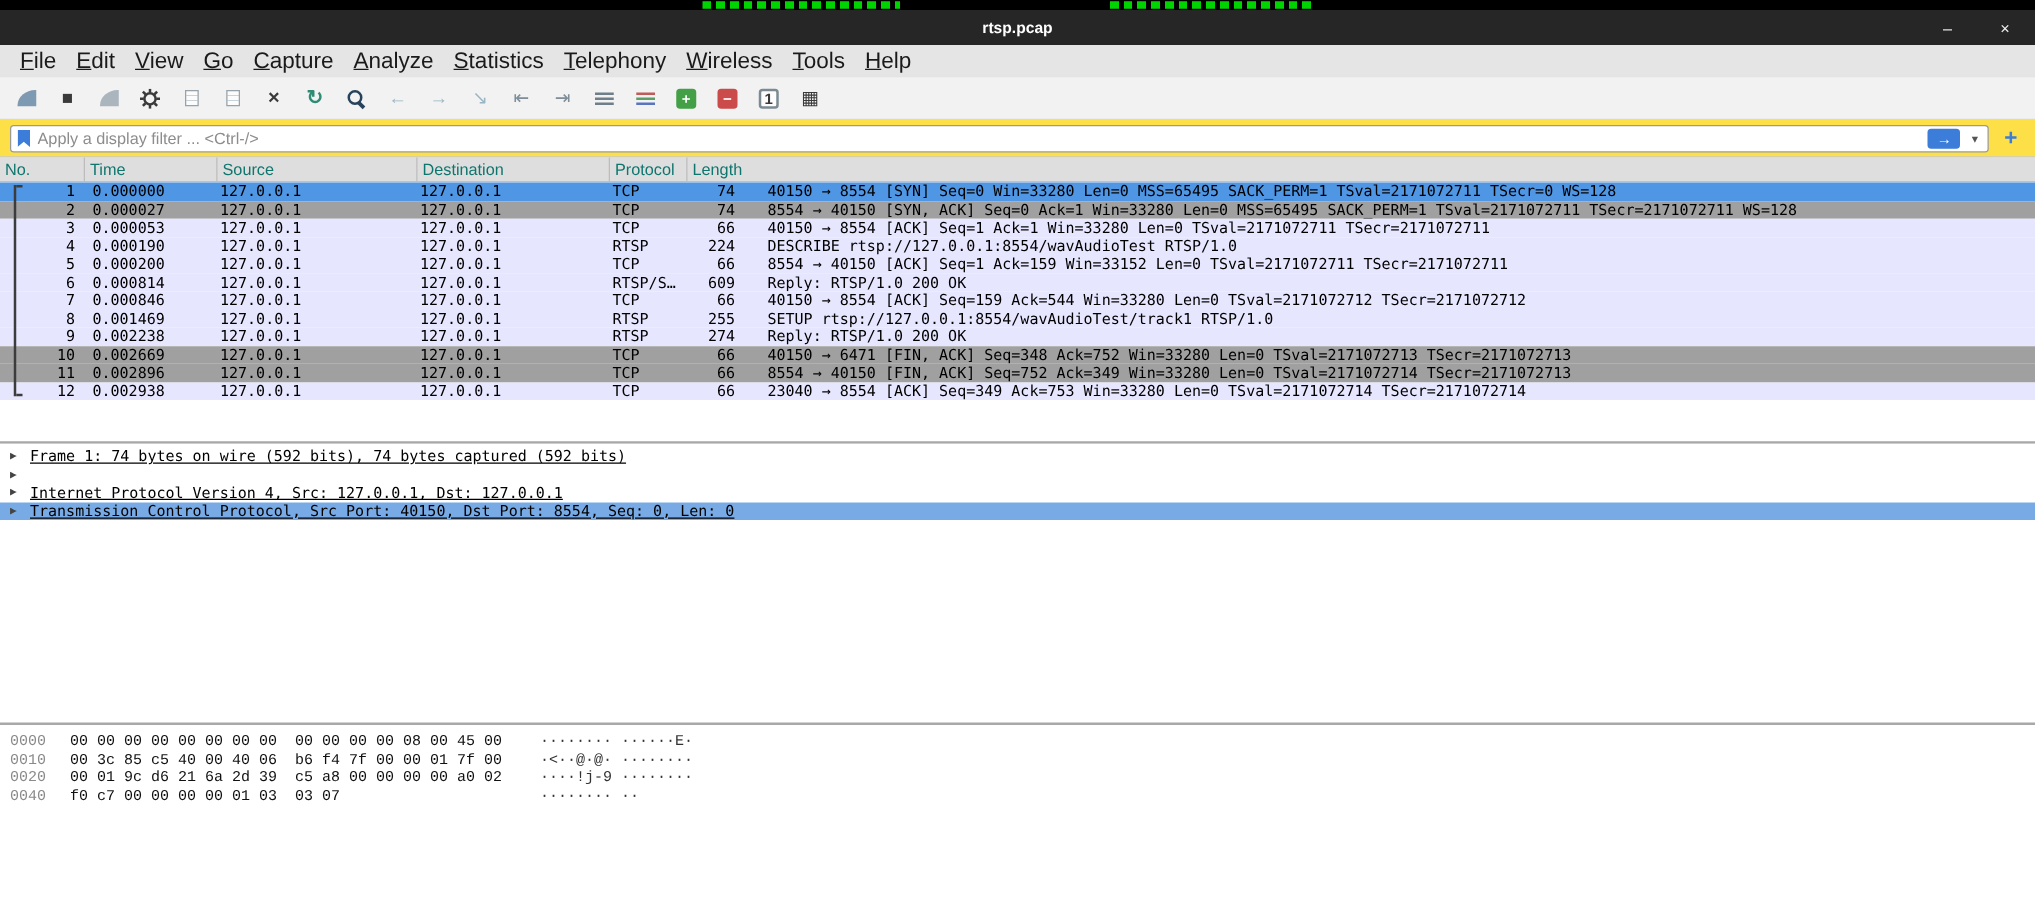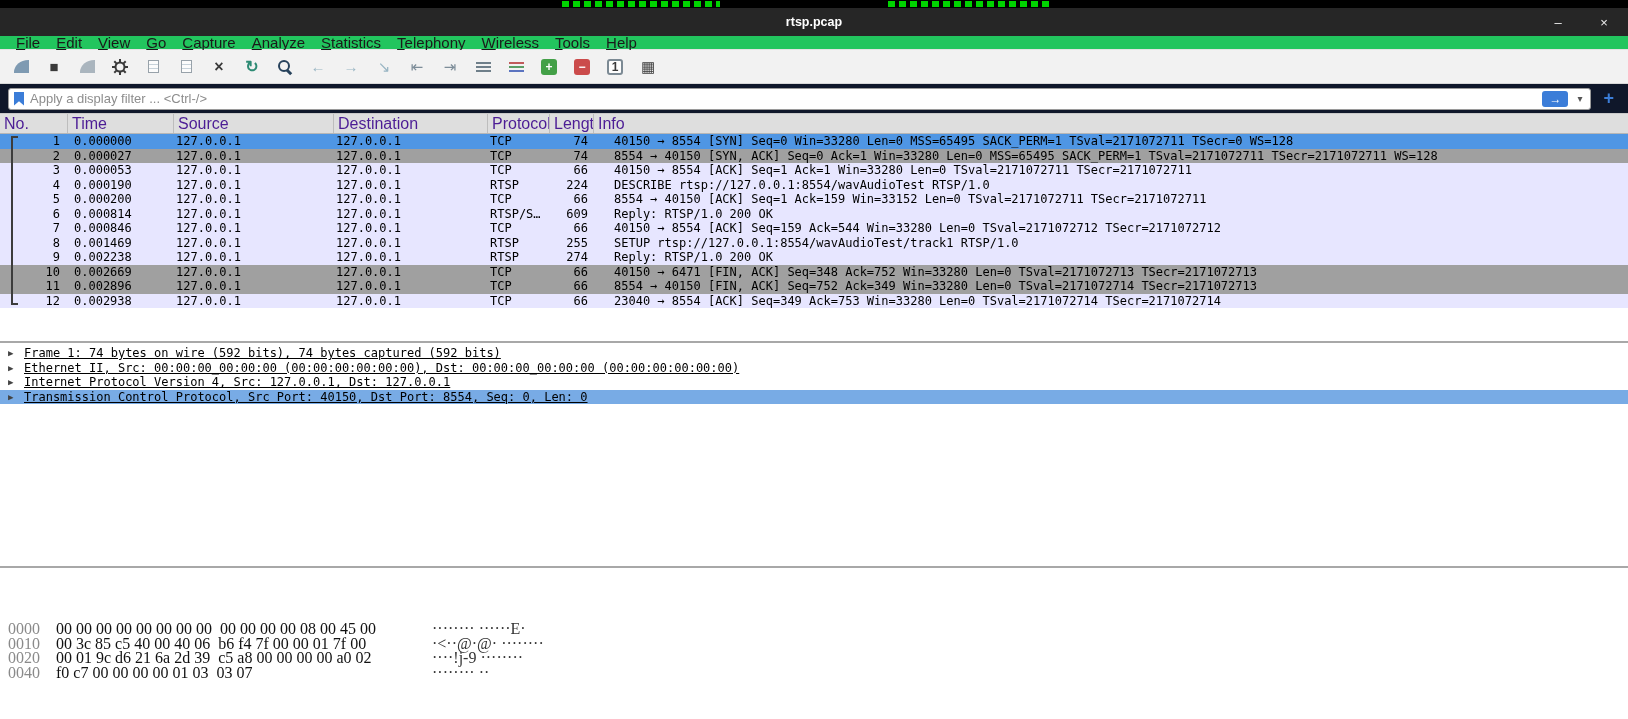--- a/index.html
+++ b/index.html
@@ -16,22 +16,22 @@
 
   
   .titlebar { height:28px; background:var(--titlebar-bg,#262626); color:#fff;
               position:relative; display:flex; align-items:center; flex:none; }
   .titlebar .title { position:absolute; left:0; right:0; text-align:center;
                      font-size:12.5px; font-weight:bold; }
   .win-btns { position:absolute; right:16px; display:flex; gap:30px; }
   .win-btn { width:16px; text-align:center; font-size:13px; color:#eee; cursor:default; }
 
   
-  .menubar { height:14px; background:#22c55e; display:flex; align-items:center;
-             padding-left:8px; font-size:15px; color:#1a1a1a; flex:none;
+  .menubar { height:26px; background:#e5e5e5; display:flex; align-items:center;
+             padding-left:8px; font-size:18px; color:#1a1a1a; flex:none;
              border-bottom:1px solid #e3e3e3; }
   .menu-item { padding:3px 8px; white-space:nowrap; }
   .menu-item u { text-decoration:underline; }
 
   
   .toolbar { height:34px; background:#f2f2f2; display:flex; align-items:center;
              padding-left:8px; gap:7px; flex:none; border-bottom:1px solid #d8d8d8; }
   .tbtn { width:26px; height:26px; display:flex; align-items:center; justify-content:center;
           font-size:15px; flex:none; }
   .glyph-icon { color:#555; line-height:1; }
@@ -54,40 +54,40 @@
   .bars-icon.bars-color i:nth-child(1) { background:#c05b5b; }
   .bars-icon.bars-color i:nth-child(2) { background:#5b9e66; }
   .bars-icon.bars-color i:nth-child(3) { background:#5b74c0; }
   .box-icon { width:16px; height:16px; border-radius:3px; display:flex; align-items:center;
               justify-content:center; font-size:12px; font-weight:bold; line-height:1; }
   .box-icon.green-box { background:var(--zoom-green,#43a047); color:#fff; }
   .box-icon.red-box { background:var(--zoom-red,#cb4b4b); color:#fff; }
   .box-icon.plain-box { border:2px solid #7c8a94; background:#fdfdfd; color:#3a3a3a; }
 
   
-  .filterbar { height:30px; background:#0f172a; display:flex; align-items:center;
+  .filterbar { height:30px; background:#fde047; display:flex; align-items:center;
                padding:0 8px; gap:6px; flex:none; border-bottom:1px solid #c9c9c9; }
   .filter-input-wrap { flex:1; height:22px; background:#fff; border:1px solid #9a9a9a;
                        border-radius:3px; display:flex; align-items:center; padding:0 5px; gap:6px; }
   .bookmark-icon { width:10px; height:14px; background:var(--accent-blue,#3b7dd8); flex:none;
                    clip-path:polygon(0 0,100% 0,100% 100%,50% 70%,0 100%); }
   .filter-input { flex:1; border:none; outline:none; background:transparent;
                   font-size:13px; color:#333; }
   .filter-input::placeholder { color:#8d8d8d; }
   .apply-btn { width:26px; height:16px; background:var(--accent-blue,#3b7dd8); border-radius:3px;
                color:#fff; display:flex; align-items:center; justify-content:center;
                font-size:12px; flex:none; }
   .filter-dd { color:#555; font-size:10px; padding:0 3px; flex:none; }
   .filter-add { color:var(--accent-blue,#3b7dd8); font-weight:bold; font-size:18px;
                 padding:0 6px; flex:none; }
 
   
   .pkt-header { height:20px; background:#dedede; border-bottom:1px solid #b6b6b6; flex:none;
                 display:grid; grid-template-columns:68px 106px 160px 154px 62px 44px 1fr;
-                font-size:16px; color:#4c1d95; }
+                font-size:13px; color:#0f766e; }
   .hcell { padding:0 4px; border-right:1px solid #bdbdbd; display:flex; align-items:center;
            overflow:hidden; white-space:nowrap; }
   .hcell:last-child { border-right:none; }
 
   
   .pkt-rows { height:174px; background:#fff; position:relative; flex:none; }
   .prow { display:grid; grid-template-columns:68px 106px 160px 154px 62px 44px 1fr;
           height:14.5px; line-height:14.5px; font-family:"DejaVu Sans Mono",monospace;
           font-size:12px; color:#000; white-space:nowrap; }
   .prow span { overflow:hidden; }
@@ -114,21 +114,21 @@
   
   .details { height:223px; background:#fff; padding-top:3px; flex:none;
              font-family:"DejaVu Sans Mono",monospace; font-size:12px; color:#000; }
   .dline { height:14.6px; display:flex; align-items:center; white-space:nowrap; }
   .dline .tri { width:14px; margin-left:8px; font-size:9px; color:#444; flex:none; }
   .dline .dtext { padding-left:2px;text-decoration:underline; }
   .dline.selected { background:var(--detail-sel,#78abe5); }
 
   
   .hexpane { flex:1; background:#fff; padding-top:6px;
-             font-family:Liberation Serif, serif; font-size:16px;margin-top:48px; }
+             font-family:Liberation Mono, monospace; font-size:12px; }
   .hrow { height:14.5px; line-height:14.5px; display:flex; }
   .hrow span { white-space:pre; }
   .hrow .off { color:#8a8a8a; width:48px; margin-left:8px; flex:none; }
   .hrow .hex { width:352px; flex:none; color:#111; }
   .hrow .asc { margin-left:24px; color:#333; }
 </style>
 </head>
 <body>
 
 <div class="app">
@@ -254,21 +254,20 @@
     <span class="filter-add">+</span>
   </div>
 
   <div class="pkt-header">
     <span class="hcell">No.</span>
     <span class="hcell">Time</span>
     <span class="hcell">Source</span>
     <span class="hcell">Destination</span>
     <span class="hcell">Protocol</span>
     <span class="hcell">Length</span>
-    <span class="hcell">Info</span>
   </div>
 
   <div class="pkt-rows" id="pkt-rows">
     <div class="stream-indicator"></div>
   <div class="prow selected">
         <span class="c-no">1</span>
         <span class="c-time">0.000000</span>
         <span class="c-src">127.0.0.1</span>
         <span class="c-dst">127.0.0.1</span>
         <span class="c-proto">TCP</span>
@@ -380,21 +379,20 @@
 
   <div class="splitter"></div>
 
   <div class="details" id="details">
       <div class="dline">
         <span class="tri">▶</span>
         <span class="dtext">Frame 1: 74 bytes on wire (592 bits), 74 bytes captured (592 bits)</span>
       </div>
       <div class="dline">
         <span class="tri">▶</span>
-        <span class="dtext">Ethernet II, Src: 00:00:00_00:00:00 (00:00:00:00:00:00), Dst: 00:00:00_00:00:00 (00:00:00:00:00:00)</span>
       </div>
       <div class="dline">
         <span class="tri">▶</span>
         <span class="dtext">Internet Protocol Version 4, Src: 127.0.0.1, Dst: 127.0.0.1</span>
       </div>
       <div class="dline selected">
         <span class="tri">▶</span>
         <span class="dtext">Transmission Control Protocol, Src Port: 40150, Dst Port: 8554, Seq: 0, Len: 0</span>
       </div>
     </div>

